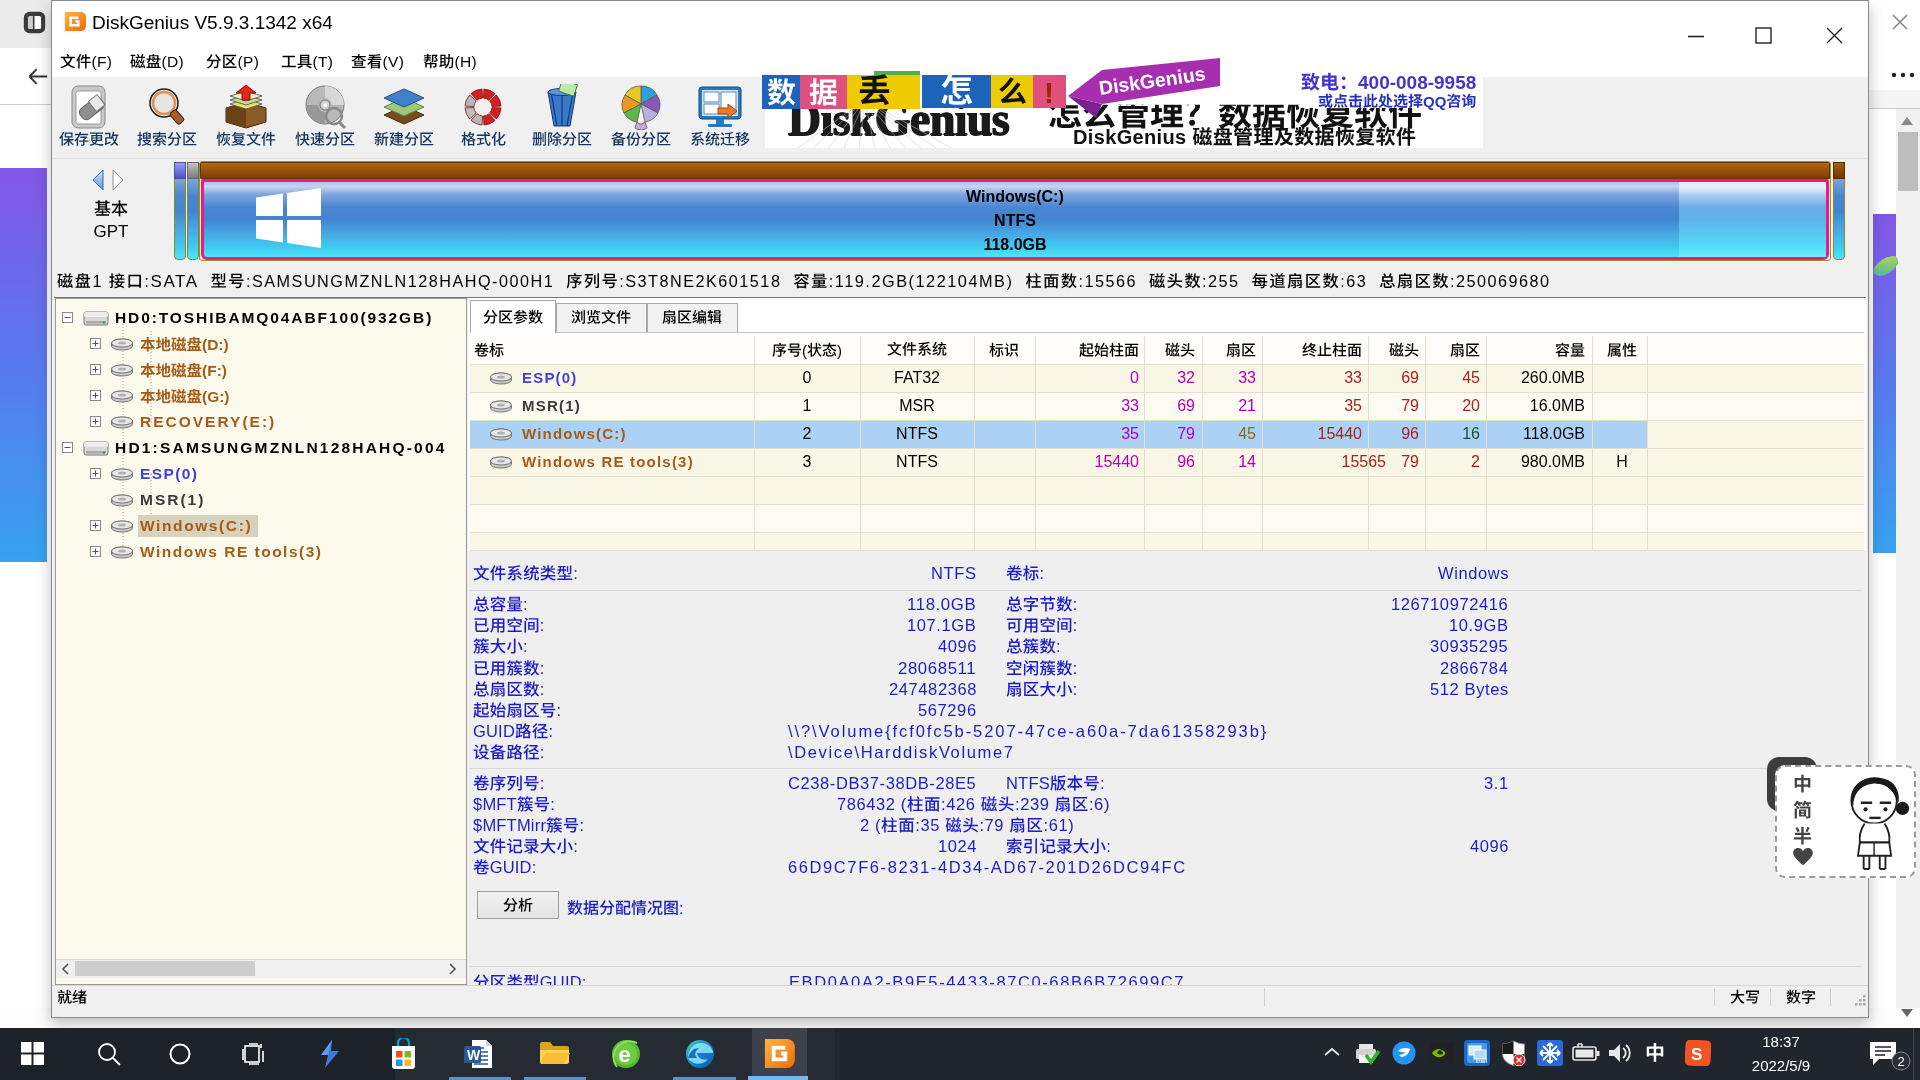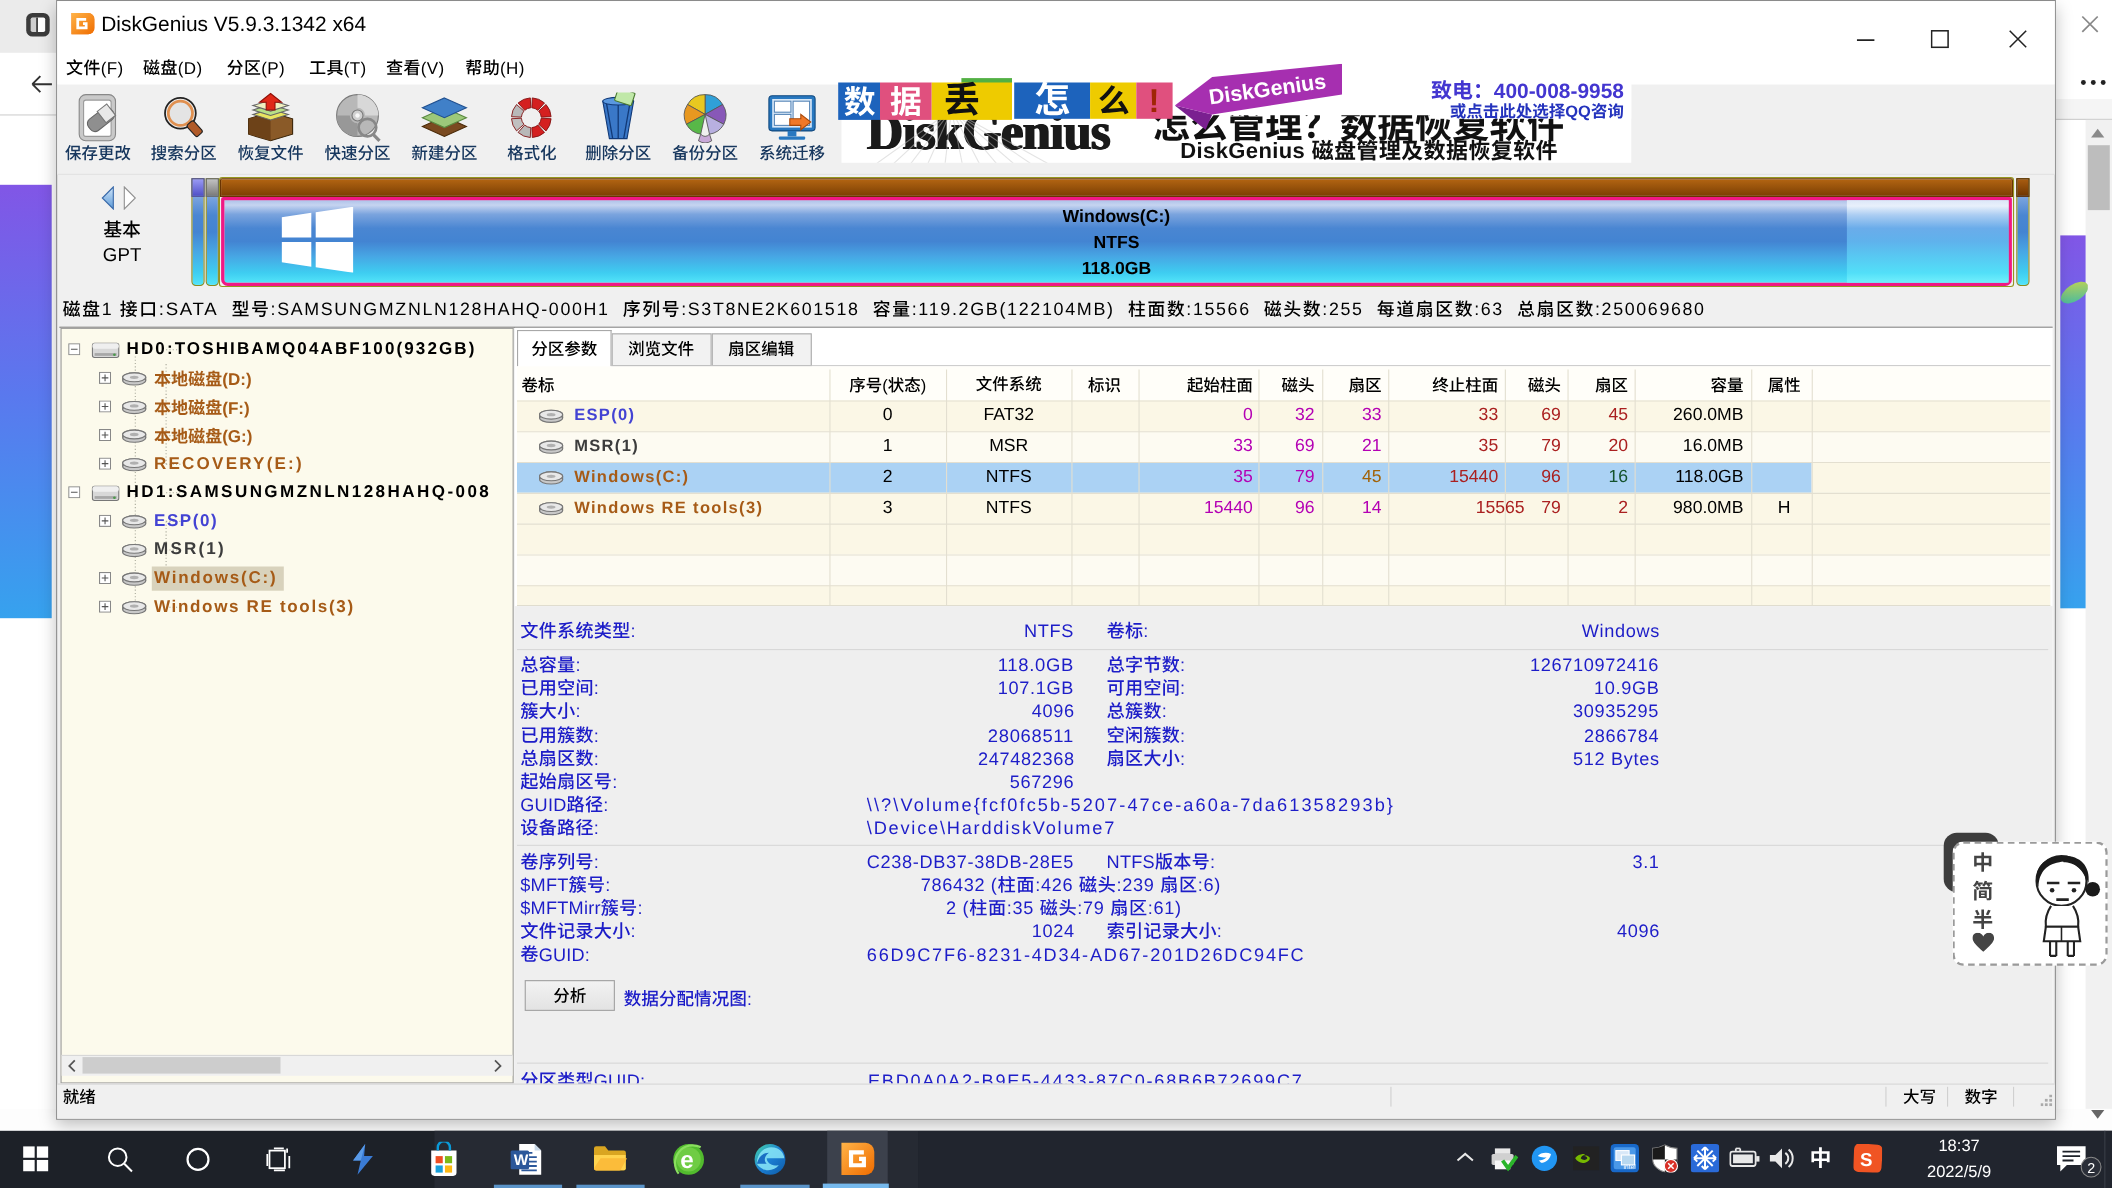--- a/index.html
+++ b/index.html
@@ -468,21 +468,21 @@
 <svg style="position:absolute;left:62px;top:442px" width="11" height="11">
     <rect x="0.5" y="0.5" width="10" height="10" fill="#fff" stroke="#888"></rect>
     <path d="M2.5 5.5 H8.5" stroke="#555"></path>
   </svg>
 <svg style="position:absolute;left:83px;top:439px" width="26" height="19">
     <rect x="1" y="3" width="24" height="13" rx="2" fill="#d8d8d8" stroke="#777"></rect>
     <rect x="1" y="3" width="24" height="5" rx="2" fill="#efefef"></rect>
     <rect x="3" y="12" width="20" height="2.5" fill="#a8a8a8"></rect>
     <circle cx="21" cy="13.5" r="1.2" fill="#4a9a4a"></circle>
   </svg>
-<div style="position:absolute;left:115px;top:436.375px;font:bold 15.5px 'Liberation Sans',sans-serif;color:#000;white-space:pre;line-height:23.25px;letter-spacing:2.2px;">HD1:SAMSUNGMZNLN128HAHQ-008</div>
+<div style="position:absolute;left:115px;top:436.375px;font:bold 15.5px 'Liberation Sans',sans-serif;color:#000;white-space:pre;line-height:23.25px;letter-spacing:2.2px;">HD1:SAMSUNGMZNLN128HAHQ-004</div>
 <svg style="position:absolute;left:90px;top:468px" width="11" height="11">
     <rect x="0.5" y="0.5" width="10" height="10" fill="#fff" stroke="#888"></rect>
     <path d="M2.5 5.5 H8.5 M5.5 2.5 V8.5" stroke="#555"></path>
   </svg>
 <svg style="position:absolute;left:110px;top:467px" width="24" height="14">
     <ellipse cx="12" cy="9" rx="10.5" ry="4" fill="#c8c8c8" stroke="#777"></ellipse>
     <path d="M1.5 9 a10.5 4 0 0 1 21 0 l0 -3 a10.5 4 0 0 0 -21 0 z" fill="#efefef" stroke="#777"></path>
     <ellipse cx="12" cy="6" rx="10.5" ry="4" fill="#e8e8e8" stroke="#777"></ellipse>
     <ellipse cx="12" cy="6" rx="4" ry="1.5" fill="#b0b0b0"></ellipse>
   </svg>

